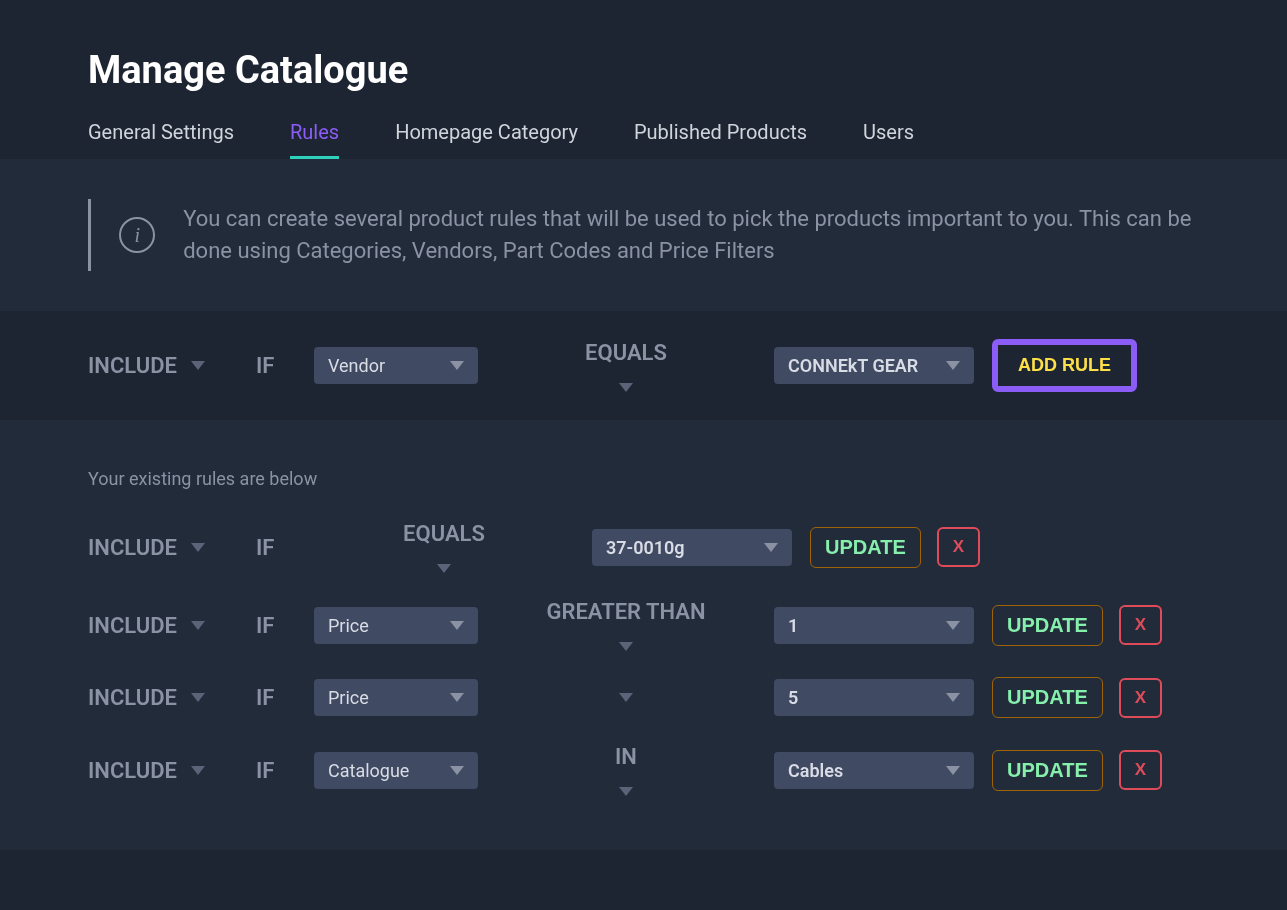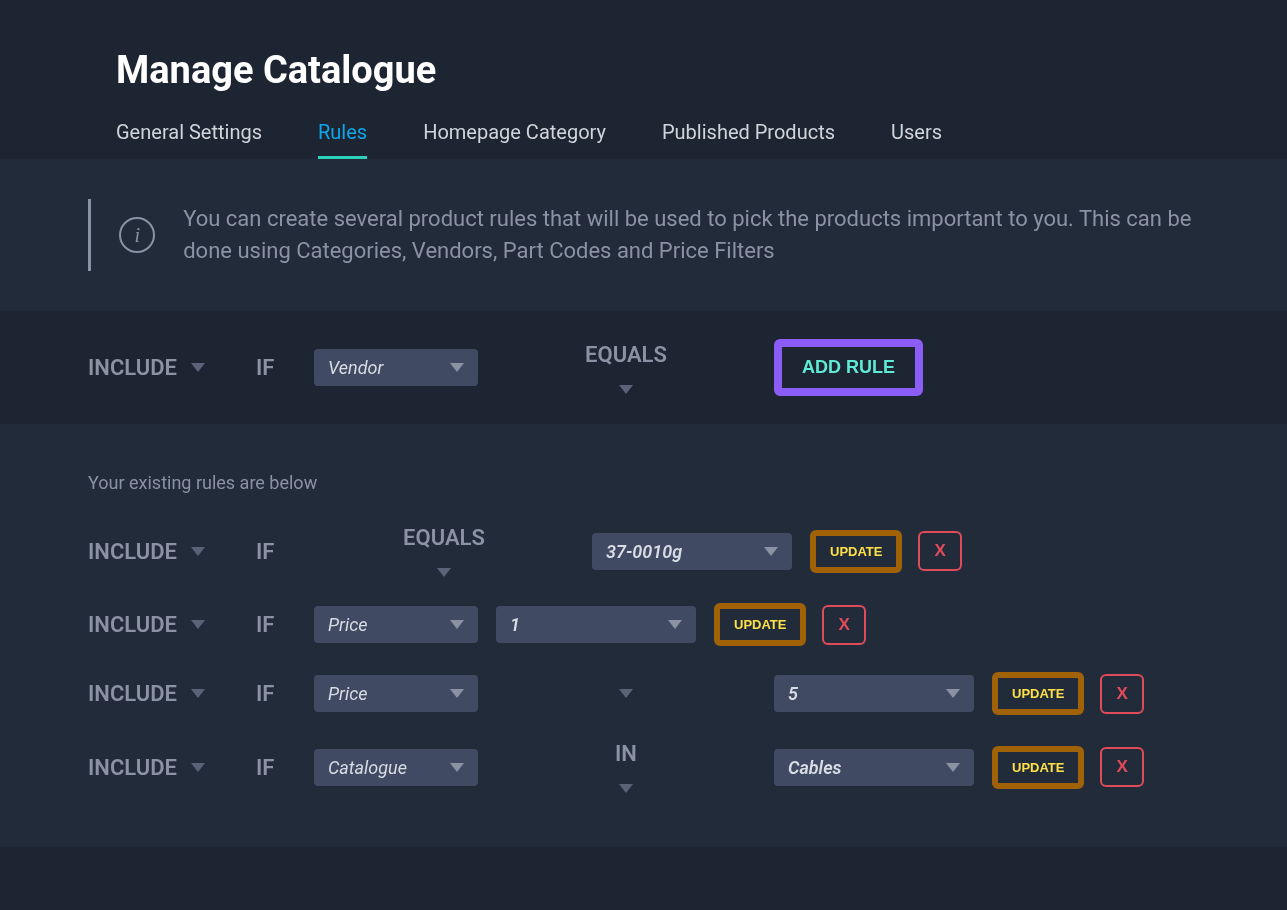--- a/index.html
+++ b/index.html
@@ -9,41 +9,40 @@
   color: #d0d4db;
   width: 1287px;
   height: 910px;
 }
 .container {
   width: 100%;
   height: 100%;
 }
 .header {
   padding: 48px 88px 0 88px;
-  margin-left: 28px;
 }
 .page-title {
   font-size: 38px;
   font-weight: 700;
   color: #ffffff;
   margin-bottom: 28px;
 }
 .tabs {
   display: flex;
   gap: 56px;
 }
 .tab {
   font-size: 20px;
   color: #d0d4db;
   cursor: pointer;
   padding-bottom: 12px;
   border-bottom: 3px solid transparent;
 }
 .tab.active {
-  color: #0ea5e9;
+  color: #8b5cf6;
   border-bottom-color: #2ed1bc;
 }
 .info-section {
   background: #222b3a;
   padding: 40px 88px 40px 88px;
   margin-top: 0;
   display: flex;
   align-items: center;
   gap: 28px;
 }
@@ -109,49 +108,48 @@
   background: #404a63;
   border-radius: 4px;
   padding: 8px 14px;
   display: flex;
   align-items: center;
   justify-content: space-between;
   min-width: 160px;
   font-size: 18px;
   color: #d8dce4;
   cursor: pointer;
-  font-style: italic;
 }
 .select-box.value-box {
   min-width: 200px;
   font-weight: 600;
 }
 .operator-text {
   font-size: 22px;
   font-weight: 600;
   color: #8a92a3;
   flex: 1;
 }
 .btn {
   border-radius: 6px;
   padding: 10px 20px;
   font-size: 18px;
   font-weight: 600;
   cursor: pointer;
   background: transparent;
 }
 .btn-add {
-  border: 8px solid #8b5cf6;
-  color: #5eead4;
+  border: 6px solid #8b5cf6;
+  color: #fde047;
 }
 .btn-update {
-  border: 6px solid #a16207;
-  color: #fde047;
+  border: 1px solid #a16207;
+  color: #86efac;
   padding: 8px 14px;
-  font-size: 13px;
+  font-size: 20px;
 }
 .btn-delete {
   border: 2px solid #e04b5a;
   color: #e04b5a;
   padding: 8px 14px;
   font-size: 17px;
 }
 .existing-section {
   padding: 48px 88px 28px 88px;
   background: #222b3a;
@@ -208,20 +206,26 @@
   <div class="col-field">
     <div class="select-box">
       <span>Vendor</span>
       <span class="caret light"></span>
     </div>
   </div>
   <div class="col-op">
     <span class="operator-text">EQUALS</span>
     <span class="caret"></span>
   </div>
+  <div class="col-value">
+    <div class="select-box value-box">
+      <span>CONNEkT GEAR</span>
+      <span class="caret light"></span>
+    </div>
+  </div>
   <div class="col-actions">
     <button class="btn btn-add">ADD RULE</button>
   </div>
 </div>
 
 <div class="existing-section">
   <div class="existing-title">Your existing rules are below</div>
 
   <div class="rule-row">
     <div class="col-include">
@@ -250,20 +254,24 @@
       <span class="label-text">INCLUDE</span>
       <span class="caret"></span>
     </div>
     <div class="col-if"><span class="if-label">IF</span></div>
     <div class="col-field">
       <div class="select-box">
         <span>Price</span>
         <span class="caret light"></span>
       </div>
     </div>
+    <div class="col-op">
+      <span class="operator-text">GREATER THAN</span>
+      <span class="caret"></span>
+    </div>
     <div class="col-value">
       <div class="select-box value-box">
         <span>1</span>
         <span class="caret light"></span>
       </div>
     </div>
     <div class="col-actions">
       <button class="btn btn-update">UPDATE</button>
       <button class="btn btn-delete">X</button>
     </div>

